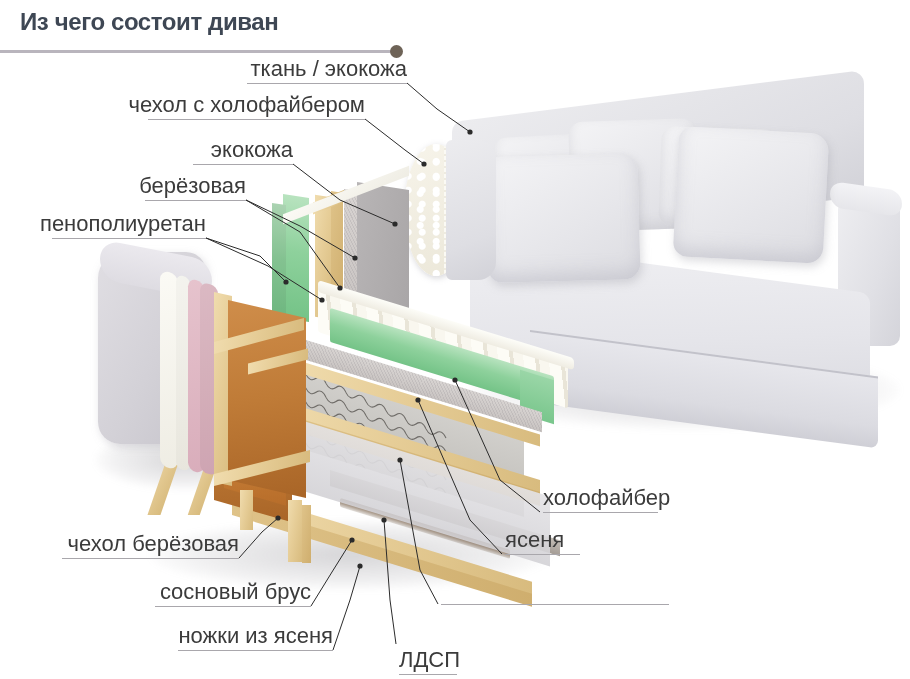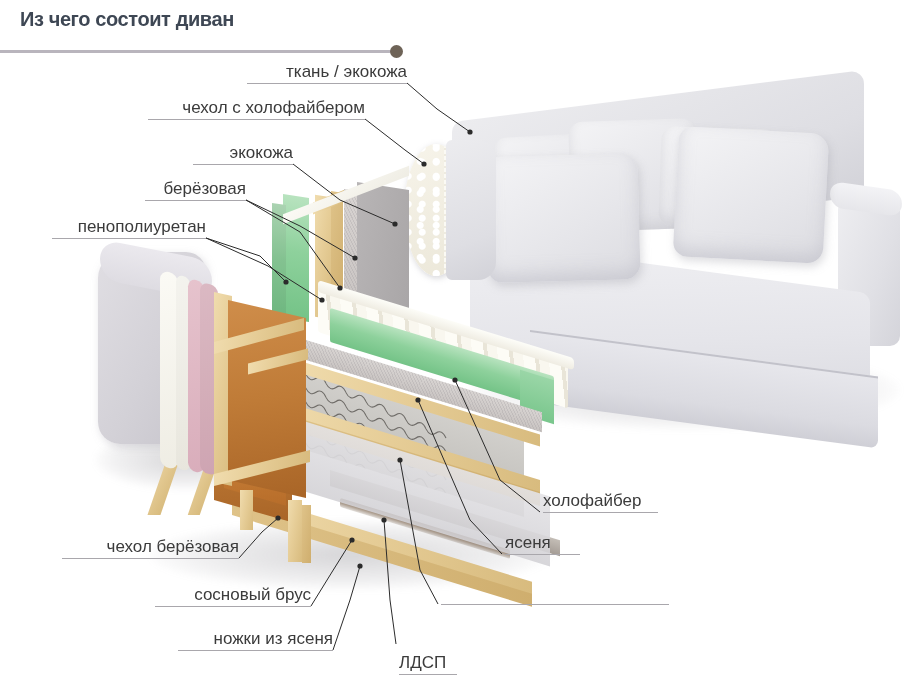--- a/index.html
+++ b/index.html
@@ -2,31 +2,31 @@
 <html lang="ru"><head>
 <meta charset="utf-8">
 <style>
   html,body{margin:0;padding:0;background:#ffffff;}
   body{width:910px;height:679px;position:relative;overflow:hidden;
        font-family:"Liberation Sans","DejaVu Sans",sans-serif;
        -webkit-font-smoothing:antialiased;}
 
   
   #header{position:absolute;left:0;top:0;width:910px;height:56px;}
-  #title{position:absolute;left:20px;top:8px;font-size:20px;font-weight:bold;
+  #title{position:absolute;left:20px;top:8px;font-size:24px;font-weight:bold;
          color:#3e4754;letter-spacing:-0.4px;white-space:nowrap;}
   #title-rule{position:absolute;left:0;top:50px;width:393px;height:3px;
               background:#b9b5bd;}
   #title-dot{position:absolute;left:390px;top:45px;width:13px;height:13px;
              border-radius:50%;background:#6e6357;}
 
   
   .callout{position:absolute;}
   .callout .txt{position:absolute;bottom:4px;white-space:nowrap;
-                font-size:17px;color:#3b3b3b;line-height:1;}
+                font-size:22px;color:#3b3b3b;line-height:1;}
   .callout .txt.r{right:0;}
   .callout .ul{position:absolute;bottom:0;height:1.4px;background:#a9a7ac;}
 
   svg#leaders{position:absolute;left:0;top:0;width:910px;height:679px;
               pointer-events:none;}
 
   
   #stage{position:absolute;left:0;top:0;width:910px;height:679px;}
 
   

